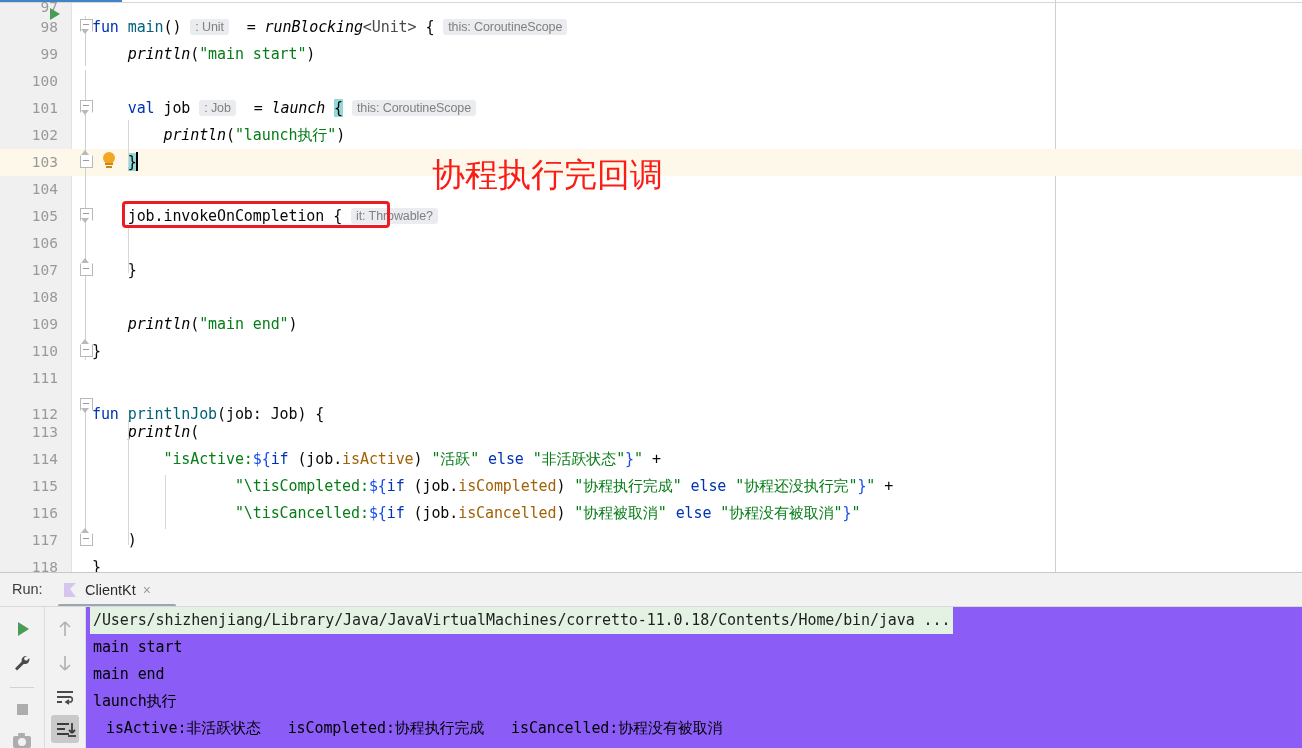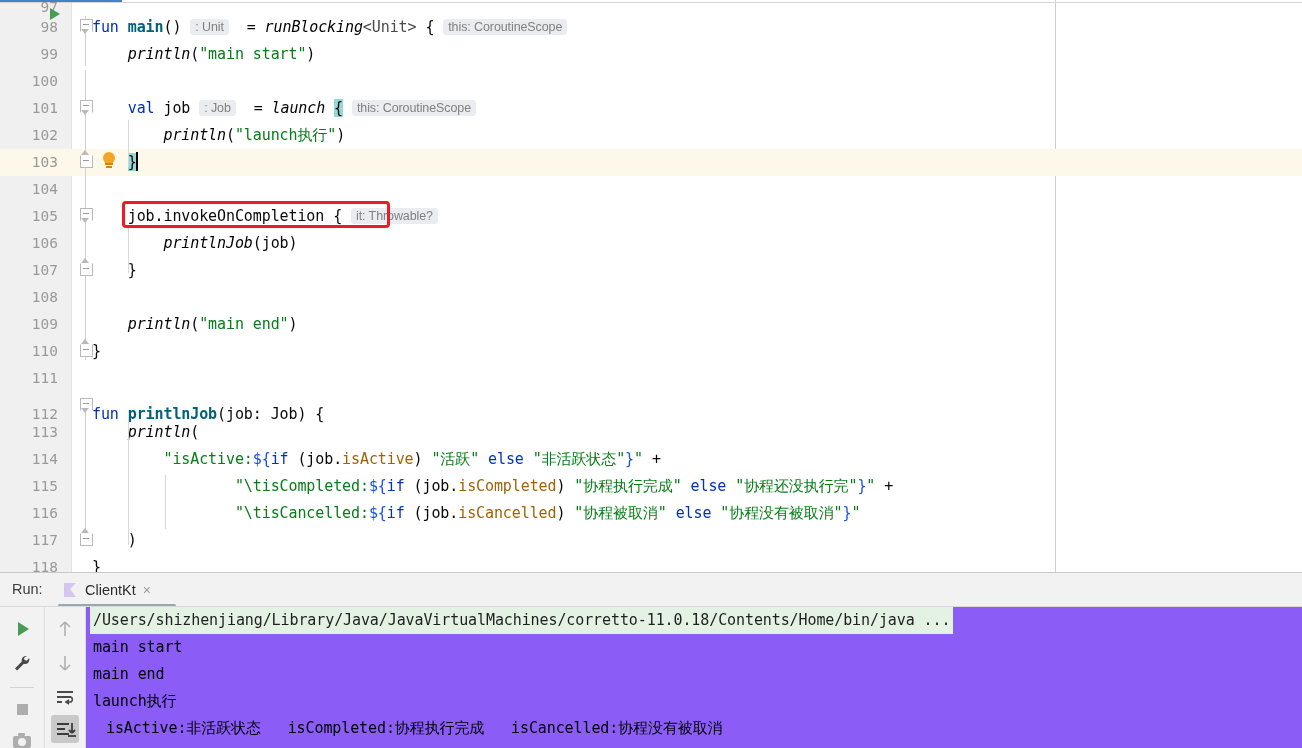--- a/index.html
+++ b/index.html
@@ -104,21 +104,21 @@
     position: absolute; left: 4px; top: 11px; width: 8px; height: 2px;
     background: #c98714;
   }
   .bulb .base2 {
     position: absolute; left: 5px; top: 14px; width: 6px; height: 2px;
     background: #c98714;
   }
 
   
   .kw   { color: #0033b3; font-weight: normal; }
-  .fnd  { color: #00627a; font-weight: bold; }
+  .fnd  { color: #00627a; }
   .fni  { color: #000000; font-style: italic; }
   .str  { color: #067d17; }
   .prop { color: #a16207; }
   .num2 { color: #1750eb; }
   .gen  { color: #4a4a4a; }
   .plain{ color: #080808; }
   .brace-hl { background: #93d9d9; }
 
   .hint {
     background: #ebecf0; color: #808080; font-size: 12.5px;
@@ -231,21 +231,21 @@
     <div class="lines" id="code-lines" style="top: 14px;">
         <div class="row" style="position: absolute; top: -20px; width: 1302px;"><span class="num">97</span></div>
         <div class="row" style="position: absolute; top: 0px; width: 1302px;"><span class="num">98</span><span class="code"><span class="kw">fun </span><span class="fnd">main</span><span class="plain">()</span><span class="plain"> </span><span class="hint">: Unit</span><span class="plain">  = </span><span class="fni">runBlocking</span><span class="gen">&lt;Unit&gt;</span><span class="plain"> </span><span class="plain">{</span><span class="plain"> </span><span class="hint">this: CoroutineScope</span></span></div>
         <div class="row" style="position: absolute; top: 27px; width: 1302px;"><span class="num">99</span><span class="code"><span class="plain">    </span><span class="fni">println</span><span class="plain">(</span><span class="str">"main start"</span><span class="plain">)</span></span></div>
         <div class="row" style="position: absolute; top: 54px; width: 1302px;"><span class="num">100</span><span class="code"></span></div>
         <div class="row" style="position: absolute; top: 81px; width: 1302px;"><span class="num">101</span><span class="code"><span class="plain">    </span><span class="kw">val </span><span class="plain">job</span><span class="plain"> </span><span class="hint">: Job</span><span class="plain">  = </span><span class="fni">launch</span><span class="plain"> </span><span class="brace-hl">{</span><span class="plain"> </span><span class="hint">this: CoroutineScope</span></span></div>
         <div class="row" style="position: absolute; top: 108px; width: 1302px;"><span class="num">102</span><span class="code"><span class="plain">        </span><span class="fni">println</span><span class="plain">(</span><span class="str">"launch执行"</span><span class="plain">)</span></span></div>
         <div class="row hl" style="position: absolute; top: 135px; width: 1302px;"><span class="num">103</span><span class="code"><span class="plain">    </span><span class="brace-hl">}</span><span style="display: inline-block; width: 2px; height: 19px; background: rgb(0, 0, 0); vertical-align: -4px; margin-left: -1px;"></span></span></div>
         <div class="row" style="position: absolute; top: 162px; width: 1302px;"><span class="num">104</span><span class="code"></span></div>
         <div class="row" style="position: absolute; top: 189px; width: 1302px;"><span class="num">105</span><span class="code"><span class="plain">    </span><span class="plain">job</span><span class="plain">.</span><span class="plain">invokeOnCompletion</span><span class="plain"> </span><span class="plain">{</span><span class="plain"> </span><span class="hint">it: Throwable?</span></span></div>
-        <div class="row" style="position: absolute; top: 216px; width: 1302px;"><span class="num">106</span><span class="code"><span class="plain">        </span><span class="fni">printlnJob</span><span class="plain">(</span><span class="plain">job</span><span class="plain">)</span></span></div>
+        <div class="row" style="position: absolute; top: 216px; width: 1302px;"><span class="num">106</span></div>
         <div class="row" style="position: absolute; top: 243px; width: 1302px;"><span class="num">107</span><span class="code"><span class="plain">    </span><span class="plain">}</span></span></div>
         <div class="row" style="position: absolute; top: 270px; width: 1302px;"><span class="num">108</span><span class="code"></span></div>
         <div class="row" style="position: absolute; top: 297px; width: 1302px;"><span class="num">109</span><span class="code"><span class="plain">    </span><span class="fni">println</span><span class="plain">(</span><span class="str">"main end"</span><span class="plain">)</span></span></div>
         <div class="row" style="position: absolute; top: 324px; width: 1302px;"><span class="num">110</span><span class="code"><span class="plain">}</span></span></div>
         <div class="row" style="position: absolute; top: 351px; width: 1302px;"><span class="num">111</span><span class="code"></span></div>
         <div class="row" style="position: absolute; top: 387px; width: 1302px;"><span class="num">112</span><span class="code"><span class="kw">fun </span><span class="fnd">printlnJob</span><span class="plain">(job: Job) {</span></span></div>
         <div class="row" style="position: absolute; top: 405px; width: 1302px;"><span class="num">113</span><span class="code"><span class="plain">    </span><span class="fni">println</span><span class="plain">(</span></span></div>
         <div class="row" style="position: absolute; top: 432px; width: 1302px;"><span class="num">114</span><span class="code"><span class="plain">        </span><span class="str">"isActive:</span><span class="num2">${</span><span class="kw">if </span><span class="plain">(job.</span><span class="prop">isActive</span><span class="plain">) </span><span class="str">"活跃"</span><span class="plain"> </span><span class="kw">else</span><span class="plain"> </span><span class="str">"非活跃状态"</span><span class="num2">}</span><span class="str">"</span><span class="plain"> +</span></span></div>
         <div class="row" style="position: absolute; top: 459px; width: 1302px;"><span class="num">115</span><span class="code"><span class="plain">                </span><span class="str">"\t</span><span class="str">isCompleted:</span><span class="num2">${</span><span class="kw">if </span><span class="plain">(job.</span><span class="prop">isCompleted</span><span class="plain">) </span><span class="str">"协程执行完成"</span><span class="plain"> </span><span class="kw">else</span><span class="plain"> </span><span class="str">"协程还没执行完"</span><span class="num2">}</span><span class="str">"</span><span class="plain"> +</span></span></div>
         <div class="row" style="position: absolute; top: 486px; width: 1302px;"><span class="num">116</span><span class="code"><span class="plain">                </span><span class="str">"\t</span><span class="str">isCancelled:</span><span class="num2">${</span><span class="kw">if </span><span class="plain">(job.</span><span class="prop">isCancelled</span><span class="plain">) </span><span class="str">"协程被取消"</span><span class="plain"> </span><span class="kw">else</span><span class="plain"> </span><span class="str">"协程没有被取消"</span><span class="num2">}</span><span class="str">"</span></span></div>
@@ -299,20 +299,21 @@
 
     <div class="run-arrow"></div>
 
     <div class="bulb">
       <div class="glass"></div>
         <div class="base"></div>
         <div class="base2"></div>
     </div>
 
     <div class="redbox"></div>
+    <div class="annot">协程执行完回调</div>
   </div>
 
   <div id="runpanel">
     <div class="run-top-border"></div>
     <div class="run-tabbar">
       <div class="run-label">Run:</div>
       <div class="run-tab">
         <span class="kotlin-k">
           <svg width="16" height="16" viewBox="0 0 16 16">
             <polygon points="2,1 14,1 8,7 14,15 2,15" fill="#d6c5ee"></polygon>

